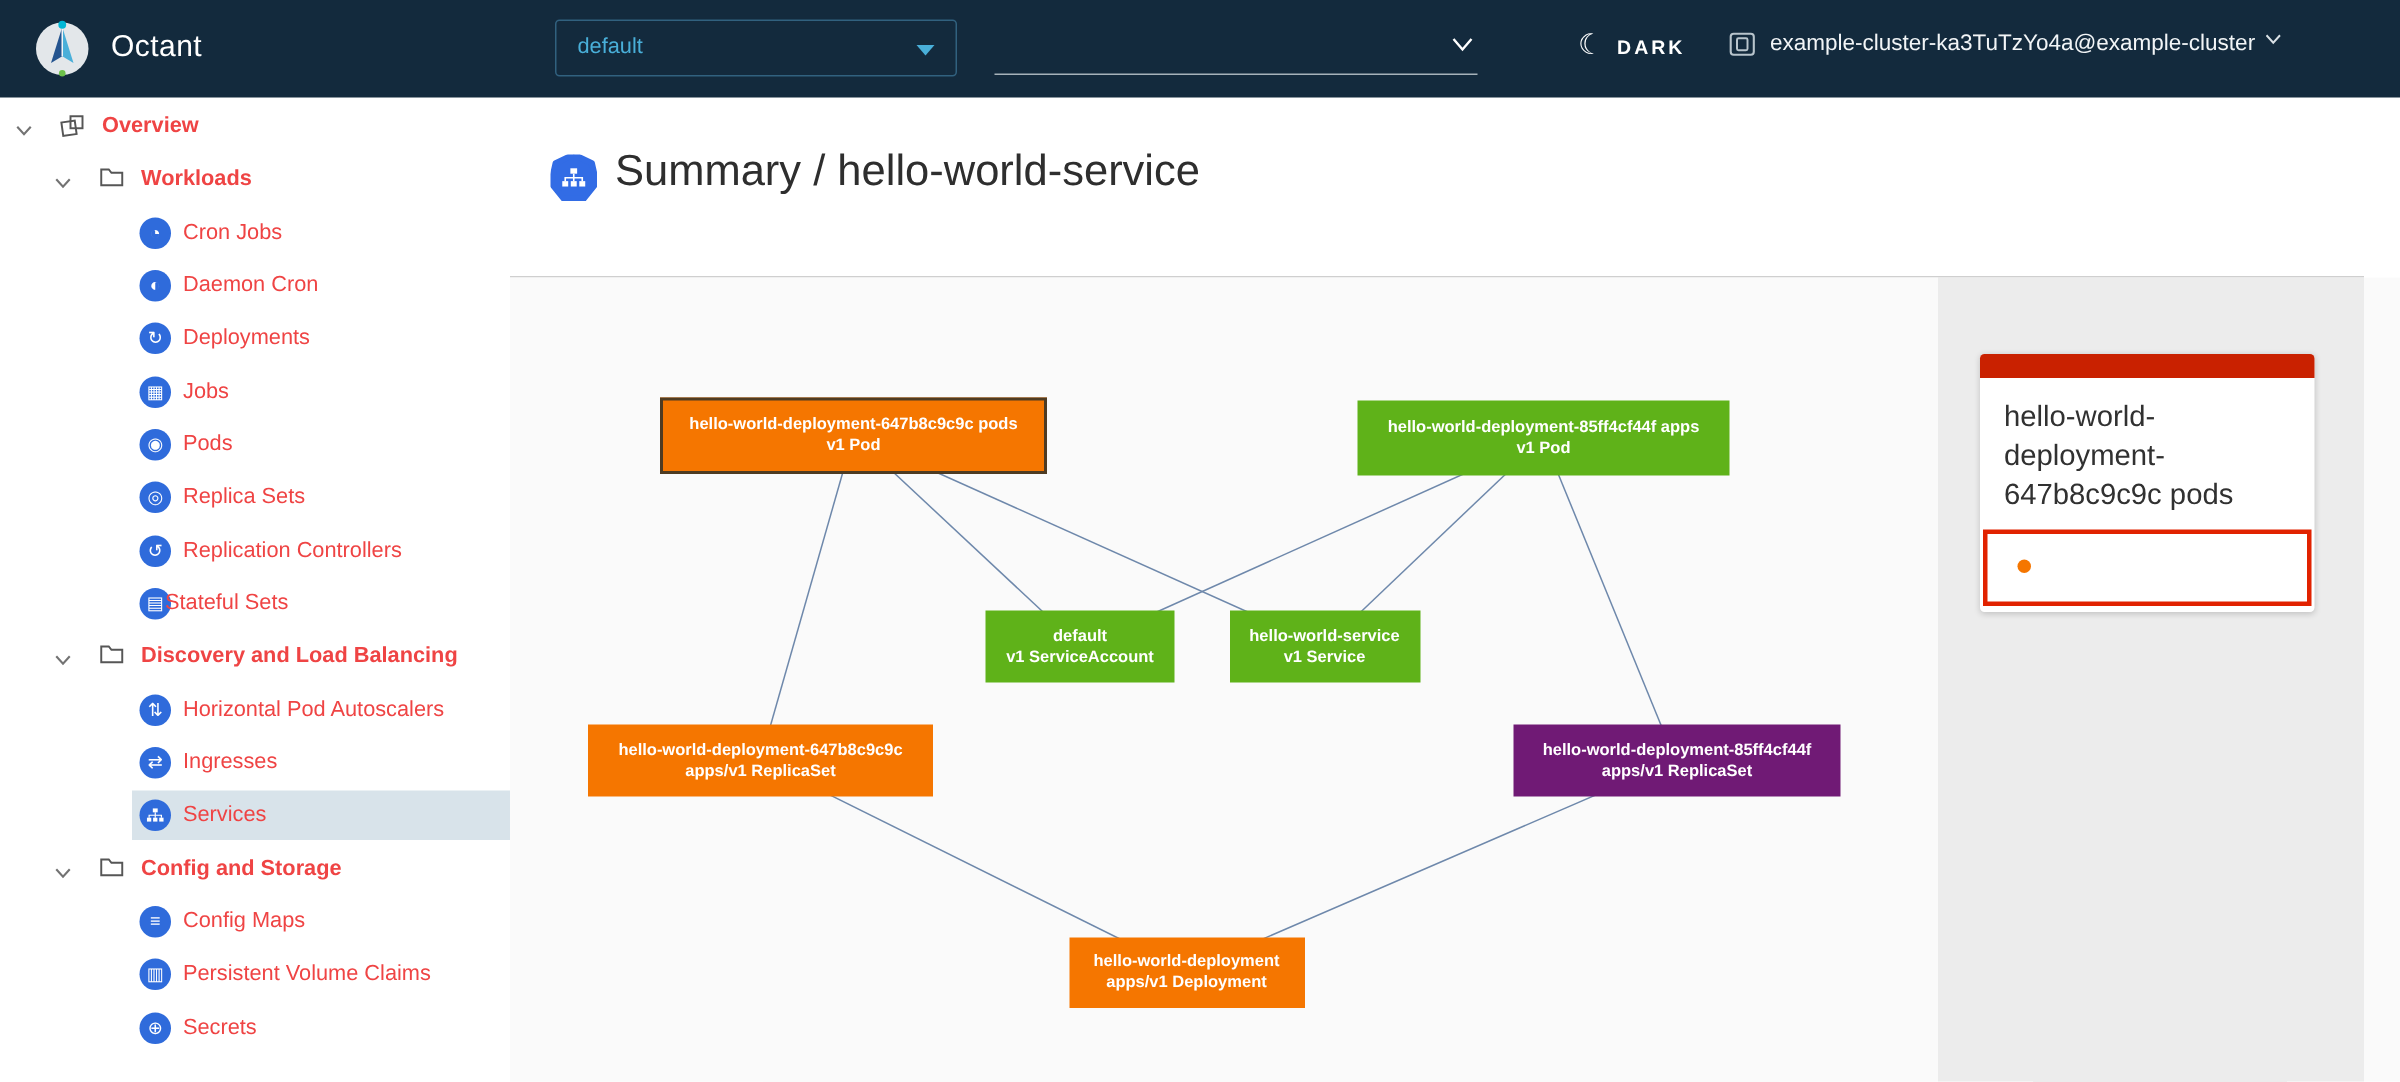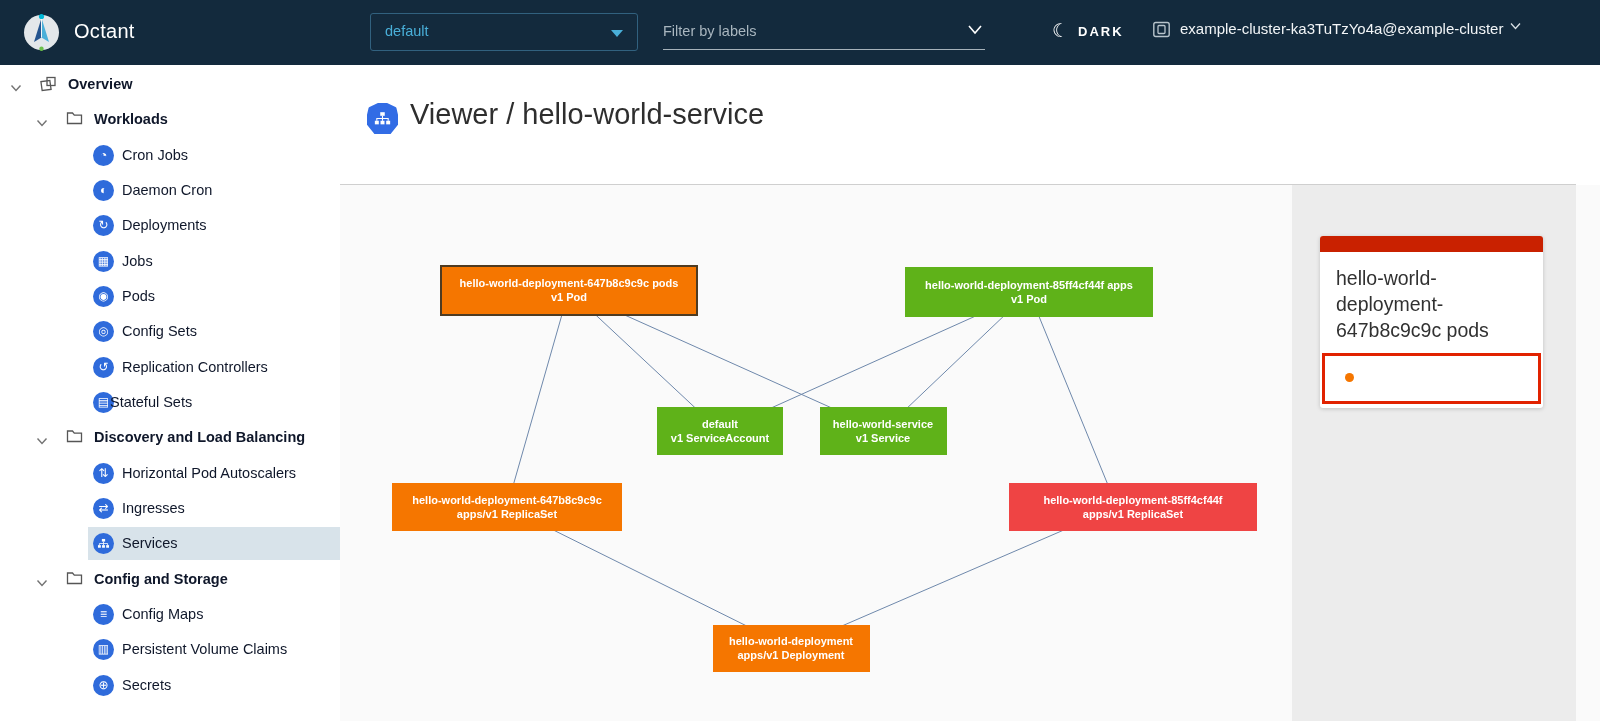--- a/index.html
+++ b/index.html
@@ -32,21 +32,21 @@
   .cluster { position:absolute; left:1152px; top:20px; display:flex; align-items:flex-start;
              color:#fff; cursor:pointer; }
   .cluster-label { font-size:15px; margin-left:9px; color:#F2F5F7; }
   .cluster .chev { margin-left:7px; margin-top:2px; }
 
   
   .sidebar { position:absolute; left:0; top:65px; width:340px; bottom:0; background:#fff; z-index:10; }
   .nav-row { position:absolute; left:0; right:0; height:33px; cursor:pointer; }
   .nav-row .hl { position:absolute; left:88px; right:0; top:0; bottom:0; background:#D8E3EA; }
   .nav-chev { position:absolute; top:11px; }
-  .nav-label { position:absolute; top:0; line-height:33px; font-size:14.5px; color:#0f172a; white-space:nowrap; }
+  .nav-label { position:absolute; top:0; line-height:33px; font-size:14.5px; color:#ef4444; white-space:nowrap; }
   .nav-label.bold { font-weight:bold; }
   .res-icon { position:absolute; width:21px; height:21px; top:6px; border-radius:50%;
               background:#2F6BDB; color:#fff; text-align:center; }
   .res-icon .g { font-size:12px; line-height:21px; display:block; }
   .outline-icon { position:absolute; top:8px; }
 
   
   .main { position:absolute; left:340px; top:65px; right:0; bottom:0; background:#FAFAFA; }
   .title-strip { position:absolute; left:0; top:0; width:1260px; height:120px; background:#fff; }
   .divider { position:absolute; left:0; top:119px; width:1236px; height:1px; background:#CFCFCF; }
@@ -89,21 +89,20 @@
     <circle cx="19.5" cy="35.8" r="2.2" fill="#6CC04A"></circle>
   </svg>
   <div class="app-name">Octant</div>
 
   <div class="ns-select">
     <span class="val">default</span>
     <span class="ns-caret"></span>
   </div>
 
   <div class="lbl-filter">
-    <input value="" placeholder="Filter by labels" style="">
     <svg class="chev" width="16" height="12" viewBox="0 0 16 12">
       <polyline points="2,2 8,9 14,2" fill="none" stroke="#fff" stroke-width="1.6"></polyline>
     </svg>
   </div>
 
   <div class="dark-toggle">
     <span class="moon">☾</span>
     <span class="dark-label">DARK</span>
   </div>
 
@@ -166,21 +165,21 @@
     <div class="nav-row" style="top: 215px;">
       <span class="res-icon" style="left: 93px;">
         <span class="g">◉</span>
       </span>
       <span class="nav-label" style="left: 122px;">Pods</span>
     </div>
     <div class="nav-row" style="top: 250px;">
       <span class="res-icon" style="left: 93px;">
         <span class="g">◎</span>
       </span>
-      <span class="nav-label" style="left: 122px;">Config Sets</span>
+      <span class="nav-label" style="left: 122px;">Replica Sets</span>
     </div>
     <div class="nav-row" style="top: 286px;">
       <span class="res-icon" style="left: 93px;">
         <span class="g">↺</span>
       </span>
       <span class="nav-label" style="left: 122px;">Replication Controllers</span>
     </div>
     <div class="nav-row" style="top: 321px;">
       <span class="res-icon" style="left: 93px;">
         <span class="g">▤</span>
@@ -253,21 +252,21 @@
     <svg class="title-icon" viewBox="0 0 31 31" id="title-icon">
         <polygon points="15.50,0.00 27.62,5.84 30.61,18.95 22.23,29.47 8.77,29.47 0.39,18.95 3.38,5.84" fill="#326CE5" stroke="#326CE5" stroke-width="4" stroke-linejoin="round"></polygon>
         <svg width="18" height="18" viewBox="0 0 20 20" x="6.5" y="6.5">
           <rect x="7.5" y="3" width="5" height="4" fill="#fff"></rect>
           <rect x="1.5" y="12.5" width="4.4" height="4" fill="#fff"></rect>
           <rect x="7.8" y="12.5" width="4.4" height="4" fill="#fff"></rect>
           <rect x="14.1" y="12.5" width="4.4" height="4" fill="#fff"></rect>
           <path d="M10 7 V10 M3.7 12.5 V10 H16.3 V12.5 M10 10 V12.5" fill="none" stroke="#fff" stroke-width="1.2"></path>
         </svg>
       </svg>
-    <div class="page-title">Viewer / hello-world-service</div>
+    <div class="page-title">Summary / hello-world-service</div>
     <div class="tabs" id="tabs">
         <div class="tab">Summary</div>
         <div class="tab active">Resource Viewer</div>
         <div class="tab">YAML</div>
       </div>
   </div>
   <div class="divider"></div>
 
   <div class="canvas" id="canvas">
     <svg class="edges" id="edges" width="952" height="536">
@@ -293,21 +292,21 @@
         <div>v1 ServiceAccount</div>
       </div>
       <div class="gnode green" style="left: 479.5px; top: 222px; width: 127px; height: 48px; background: rgb(95, 178, 25);">
         <div>hello-world-service</div>
         <div>v1 Service</div>
       </div>
       <div class="gnode orange" style="left: 52px; top: 298px; width: 230px; height: 48px; background: rgb(245, 118, 0);">
         <div>hello-world-deployment-647b8c9c9c</div>
         <div>apps/v1 ReplicaSet</div>
       </div>
-      <div class="gnode green" style="left: 669px; top: 298px; width: 248px; height: 48px; background: #ef4444;">
+      <div class="gnode green" style="left: 669px; top: 298px; width: 218px; height: 48px; background: #701a75;">
         <div>hello-world-deployment-85ff4cf44f</div>
         <div>apps/v1 ReplicaSet</div>
       </div>
       <div class="gnode orange" style="left: 372.5px; top: 439.5px; width: 157px; height: 47px; background: rgb(245, 118, 0);">
         <div>hello-world-deployment</div>
         <div>apps/v1 Deployment</div>
       </div>
     </div>
 
   <aside class="panel">

